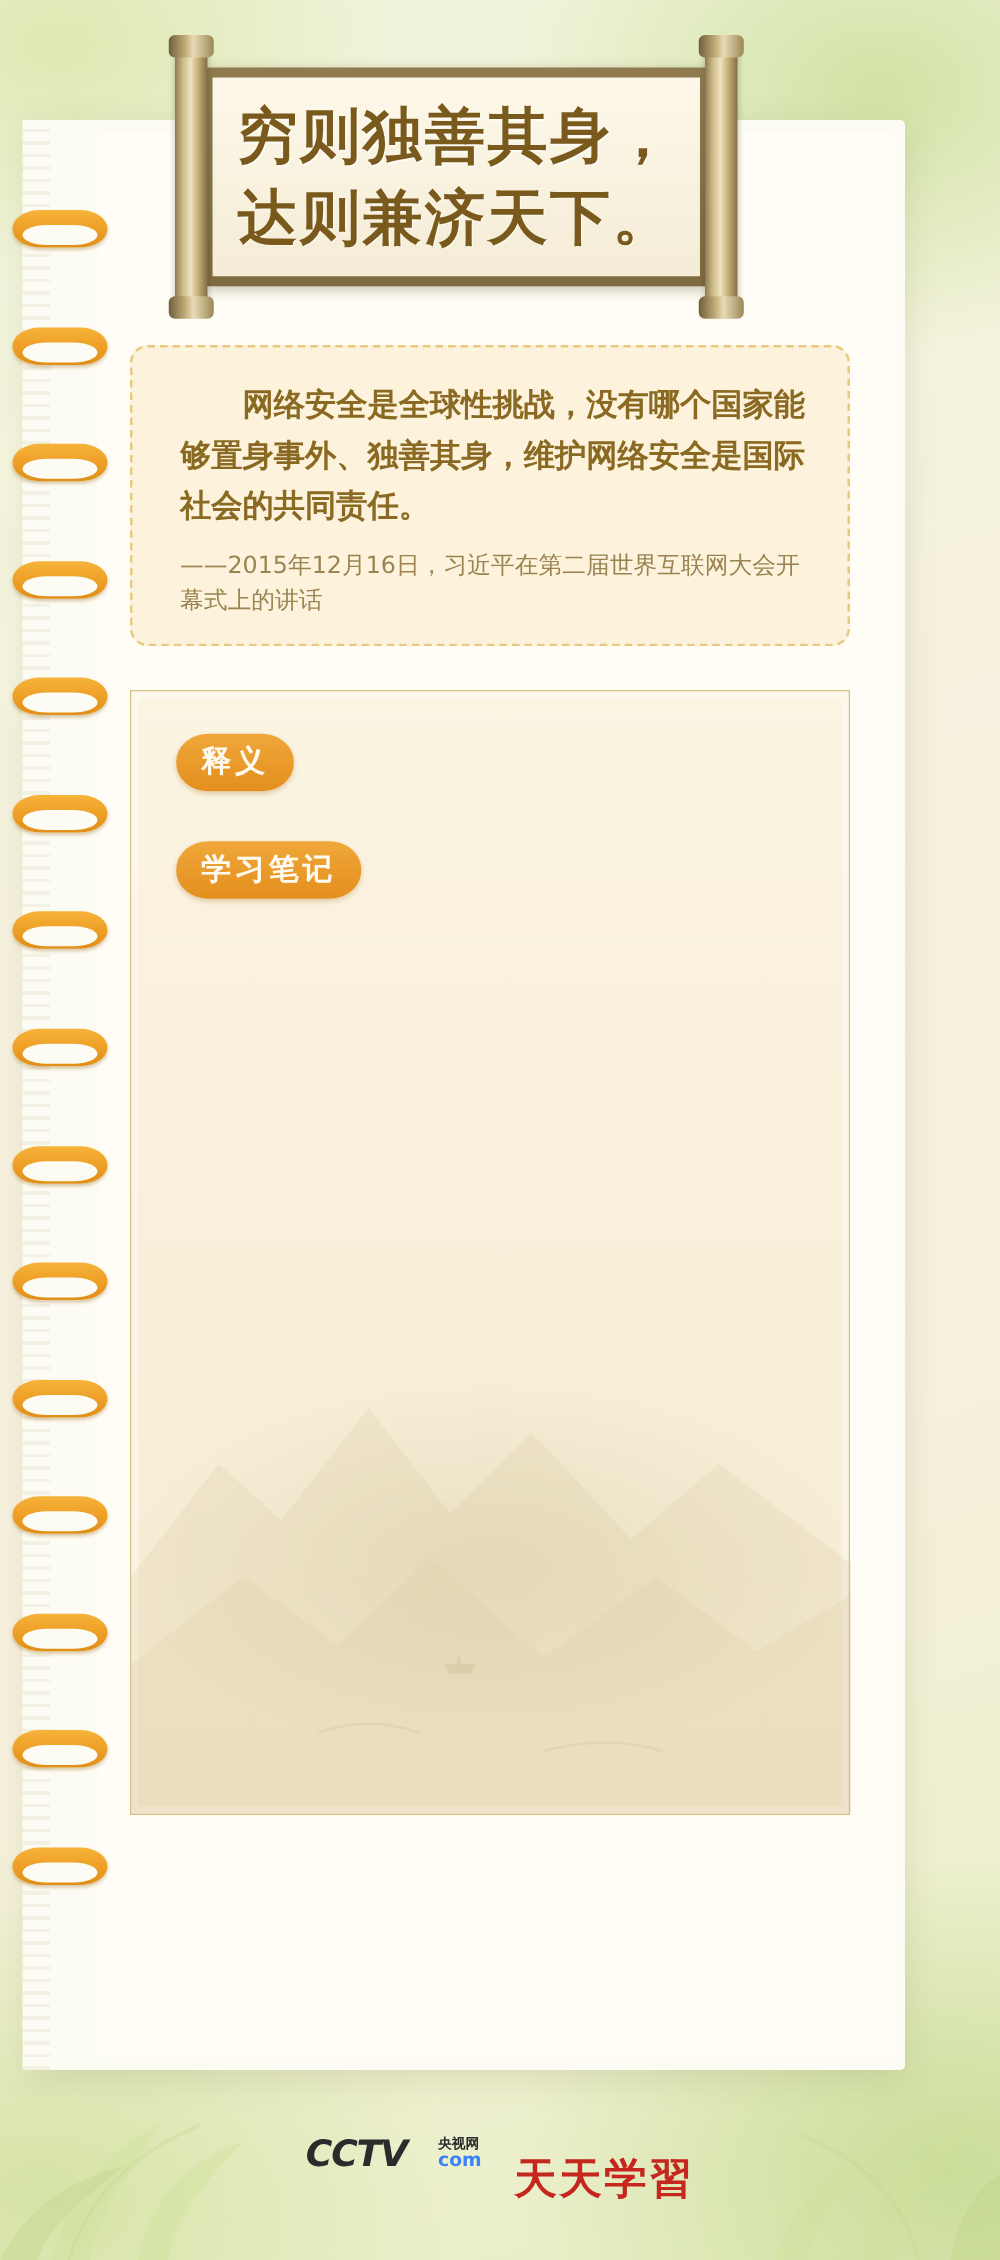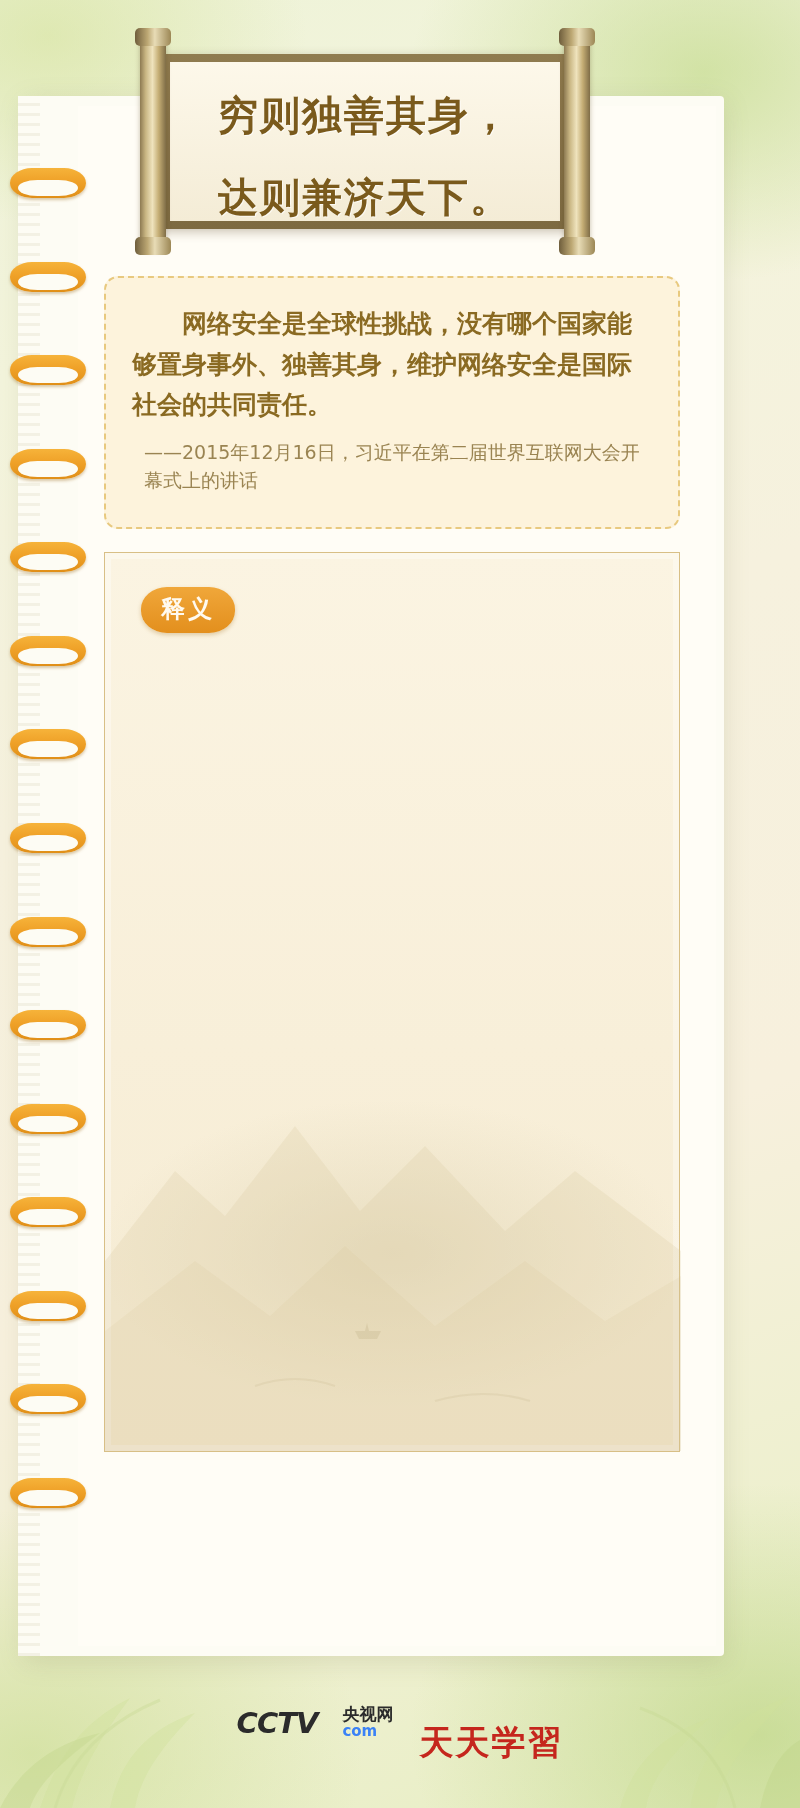--- a/index.html
+++ b/index.html
@@ -143,56 +143,55 @@
     display: flex;
     flex-direction: column;
     align-items: center;
     justify-content: center;
     box-sizing: border-box;
     padding: 6px 10px;
   }
   .scroll-title-line {
     font-family: "DejaVu Serif", serif;
     font-weight: bold;
-    font-size: 40px;
+    font-size: 48px;
     letter-spacing: 2px;
     color: #7a5a1c;
     text-shadow: 1px 1px 0 rgba(255,255,255,.65);
     line-height: 1.34;
     white-space: nowrap;
-    margin-top: 28px;
   }
 
   
   .quote-box {
     position: absolute;
     left: 104px;
     top: 276px;
     width: 576px;
     box-sizing: border-box;
     background: #fdf3dc;
     border: 2px dashed #e8c97f;
     border-radius: 14px;
-    padding: 26px 26px 20px 26px;
+    padding: 26px 26px 20px 38px;
   }
   .quote-text {
     font-family: "DejaVu Sans", sans-serif;
     font-weight: bold;
     font-size: 25px;
     line-height: 1.62;
     color: #8a6a22;
     text-indent: 2em;
     margin: 0 0 12px 0;
   }
   .quote-source {
     font-family: "DejaVu Sans", sans-serif;
     font-size: 19px;
     line-height: 1.5;
     color: #9a8452;
-    margin: 12px;
+    margin: 0;
   }
 
   
   .content-card {
     position: absolute;
     left: 104px;
     top: 552px;
     width: 576px;
     height: 900px;
     box-sizing: border-box;
@@ -262,21 +261,21 @@
     color: #2b2b2b;
     font-style: italic;
   }
   .cctv-cn {
     display: flex;
     flex-direction: column;
     line-height: 1.05;
   }
   .cctv-cn-top {
     font-family: "DejaVu Sans", sans-serif;
-    font-size: 17px;
+    font-size: 11px;
     font-weight: bold;
     color: #2b2b2b;
   }
   .cctv-cn-bot {
     font-family: "DejaVu Sans", sans-serif;
     font-size: 15px;
     font-weight: bold;
     color: #3b82f6;
   }
   .brand-cn {
@@ -370,20 +369,21 @@
       <path d="M250 400 l 26 0 l -4 8 l -18 0 Z"></path>
       <path d="M262 392 l 2 8 l -4 0 Z"></path>
     </g>
   </svg>
 
   <div class="card-body">
     <div class="section-label">释义</div>
 
     <div class="gap"></div>
 
+    <div class="section-label">学习笔记</div>
   </div>
 </div>
 
 <div class="footer">
   <div class="cctv-logo">
     <span class="cctv-mark">CCTV</span>
     <span class="cctv-cn">
       <span class="cctv-cn-top">央视网</span>
       <span class="cctv-cn-bot">com</span>
     </span>

